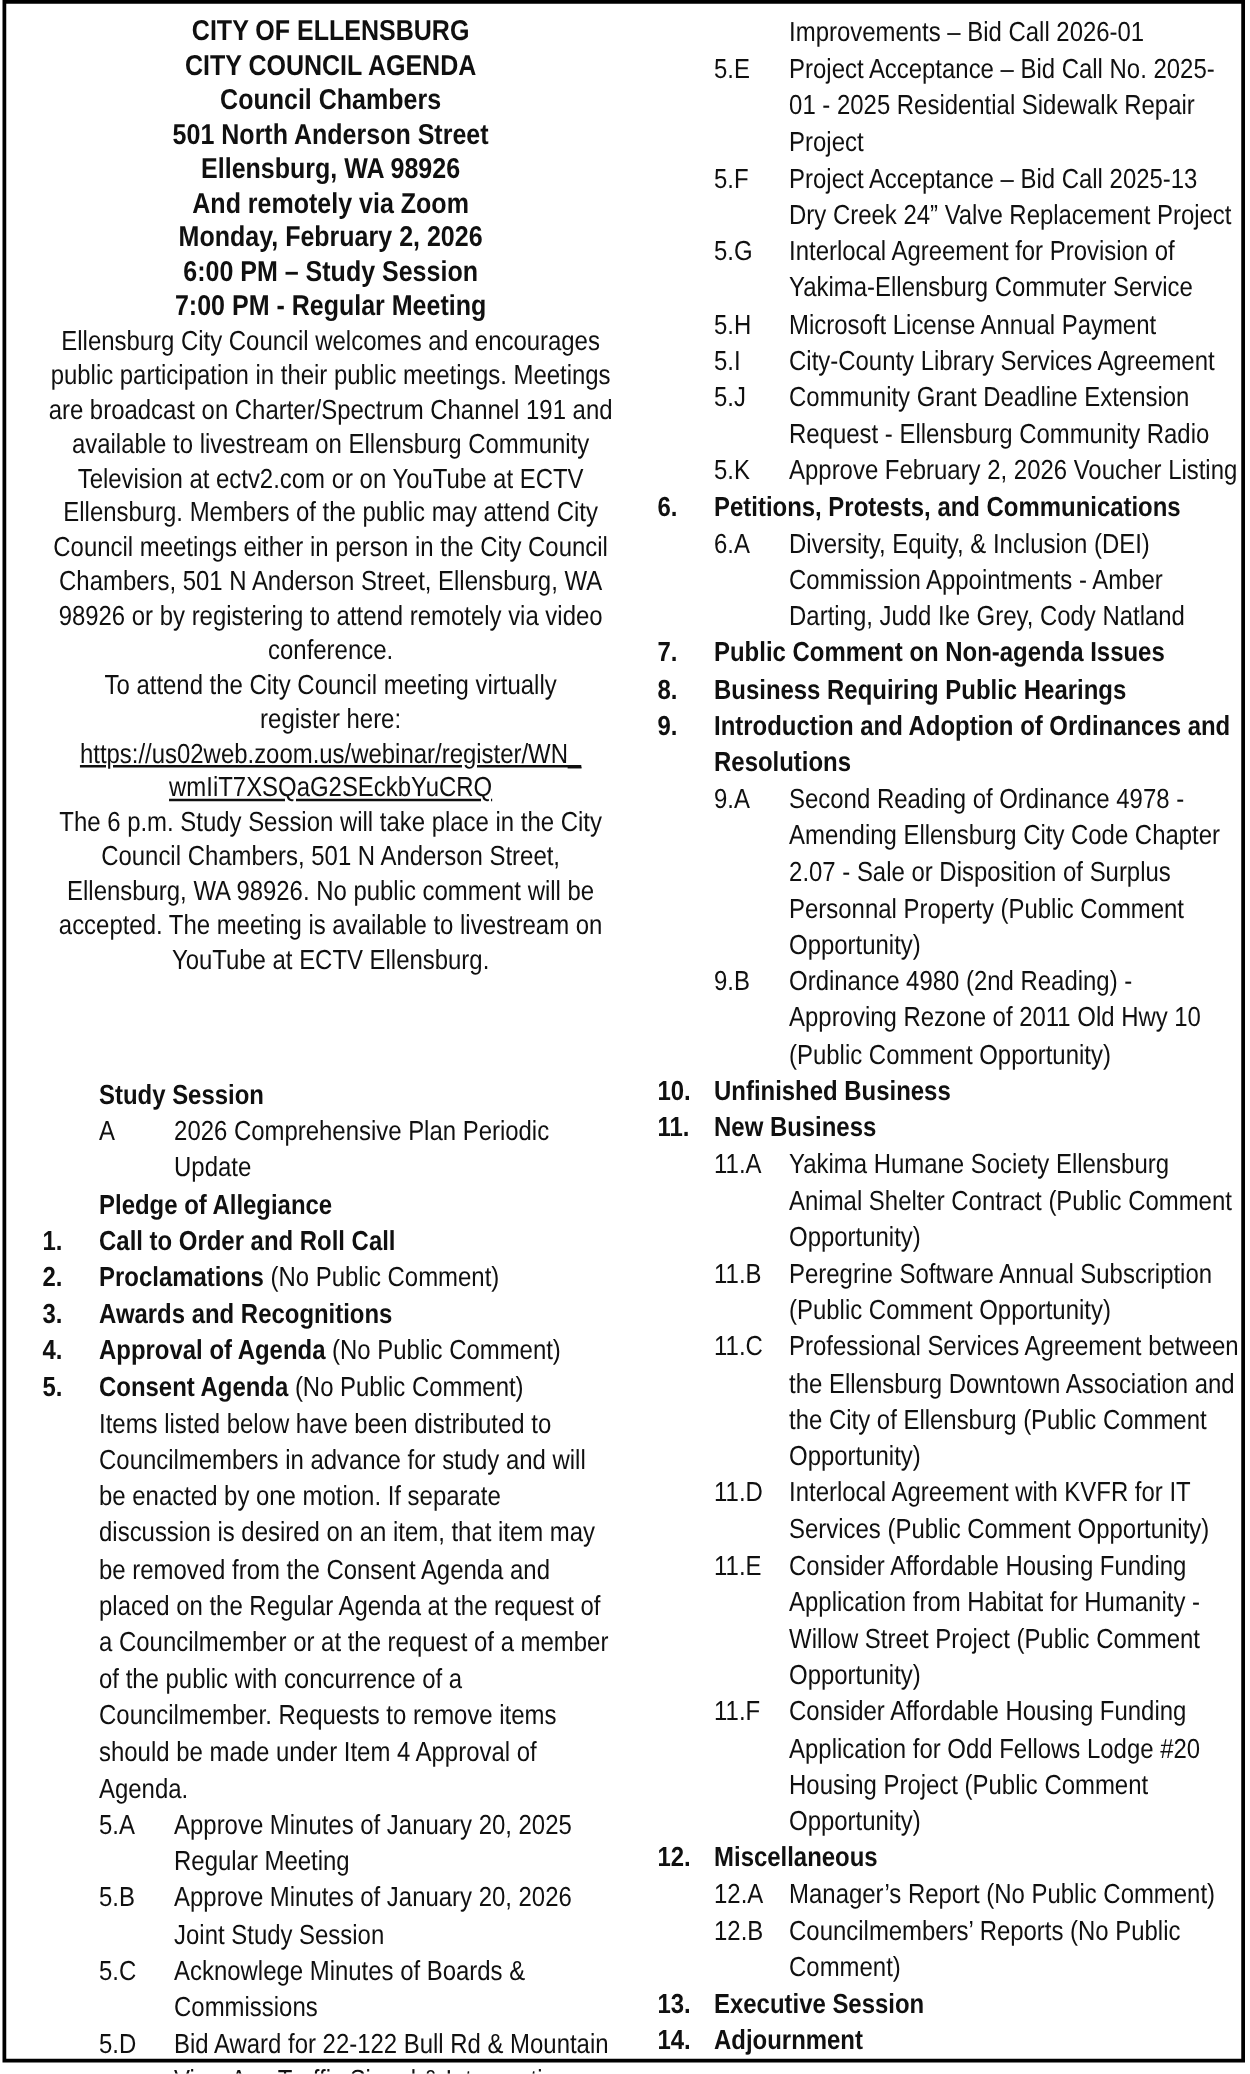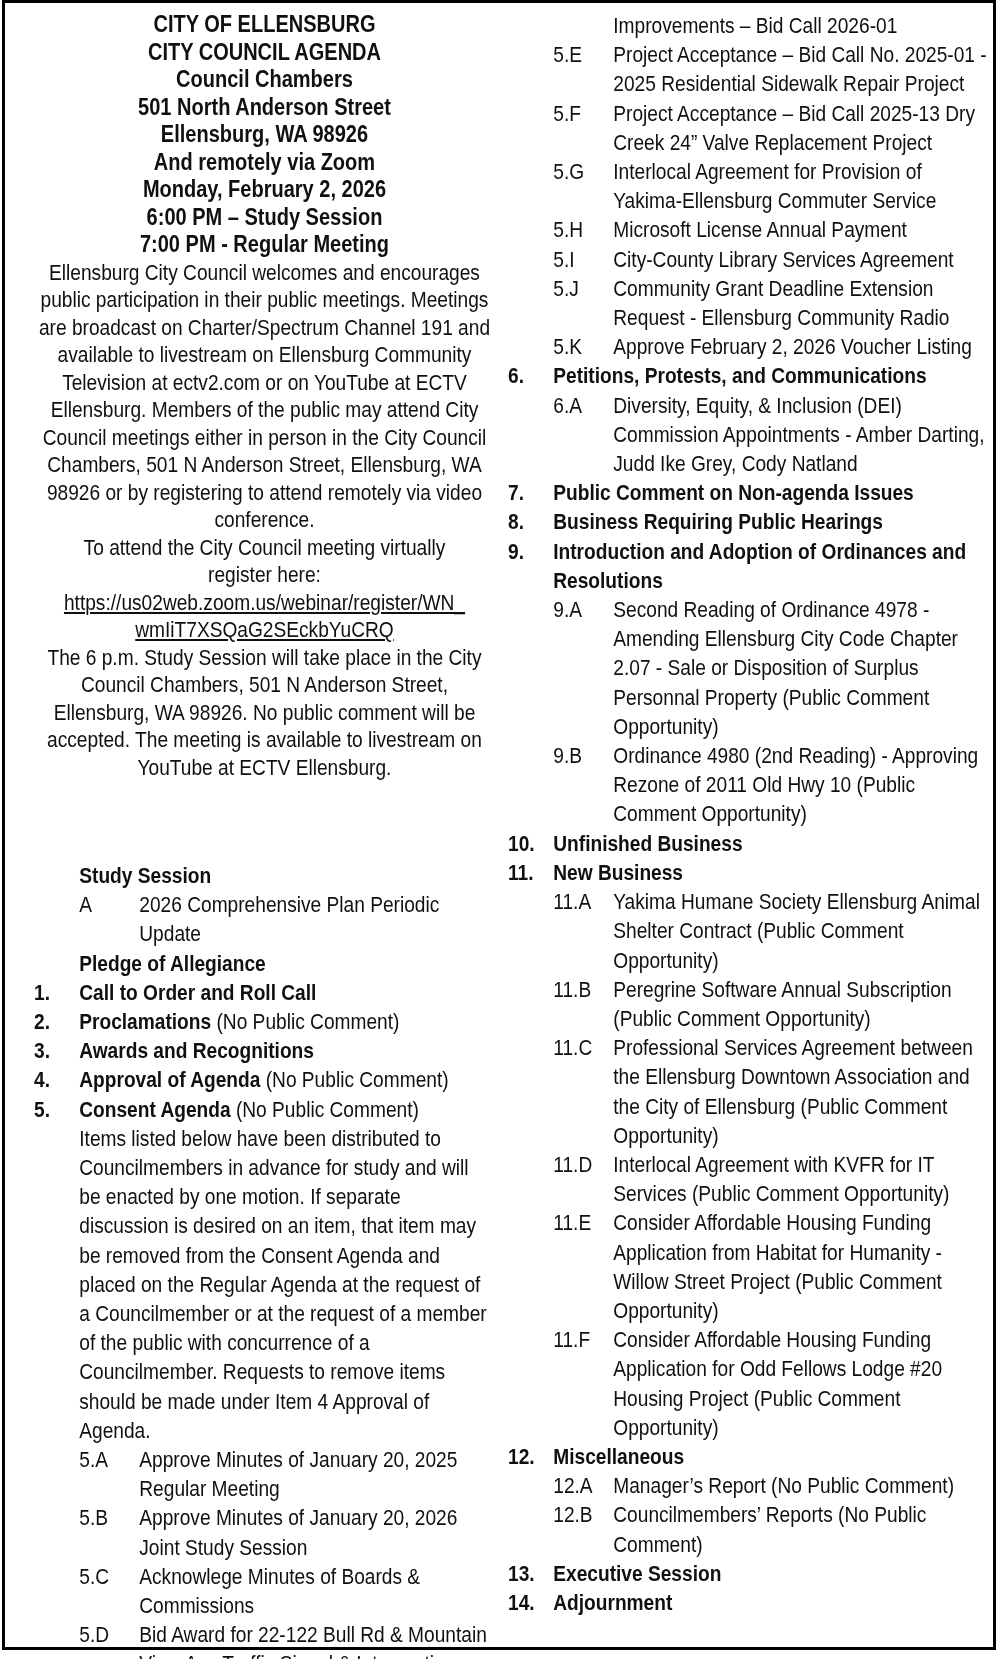--- a/index.html
+++ b/index.html
@@ -19,21 +19,21 @@
     border: 3px solid #000000;
   }
   .cols {
     position: absolute;
     left: 13px; top: 11px;
     width: 979px;
     display: flex;
     align-items: flex-start;
   }
   .col-left  { width: 462px; margin-left: 21px; }
-  .col-right { width: 486px; margin-left: 13px; }
+  .col-right { width: 486px; margin-left: 31px; }
   .col-inner {
     transform: scaleX(0.87);
     transform-origin: 0 0;
     width: 114.94%;
   }
   .centered { text-align: center; font-size: 22px; line-height: 27.5px; }
   .title-line { font-weight: bold; font-size: 23px; }
   .link-line { text-decoration: underline; }
   .list { margin-top: 80px; }
   .col-right .list { margin-top: 0; }

